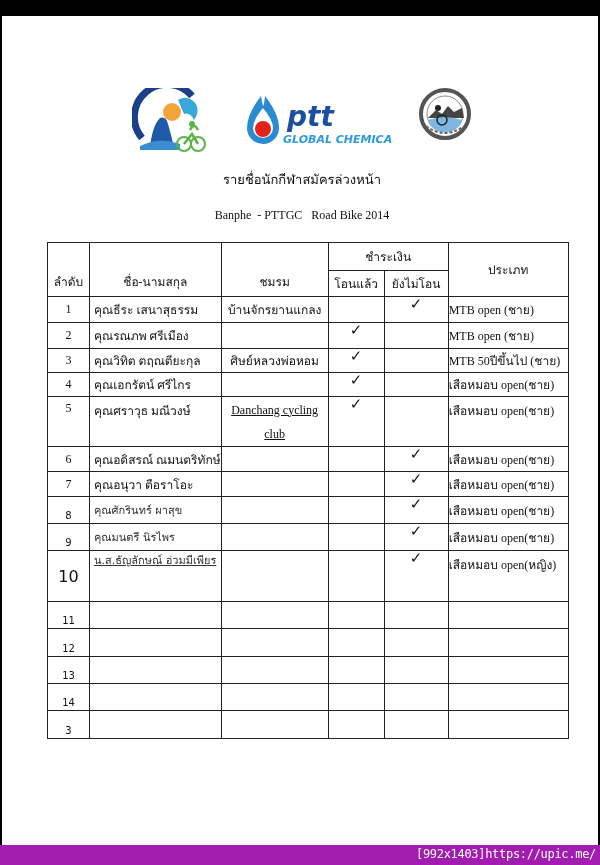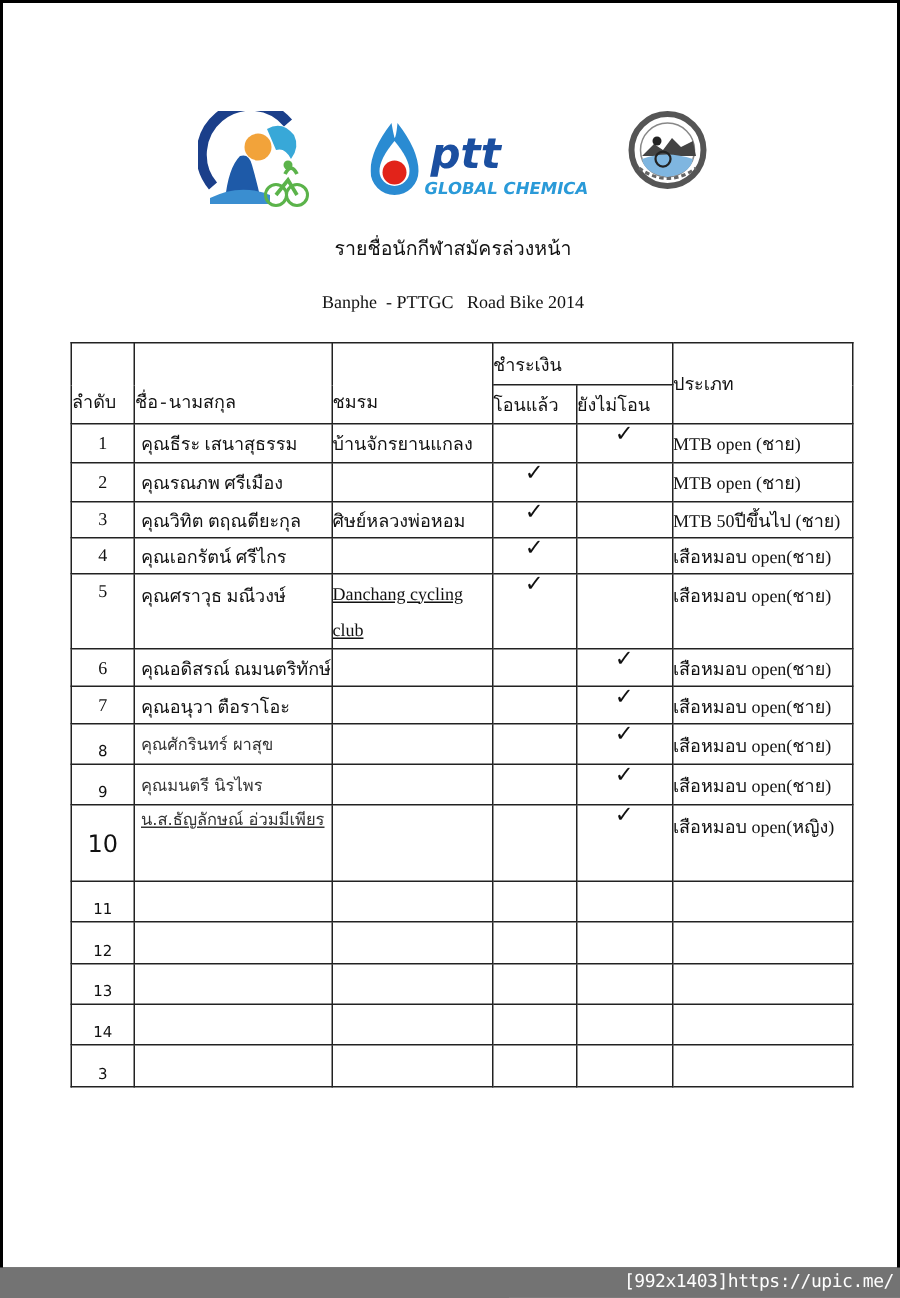--- a/index.html
+++ b/index.html
@@ -2,26 +2,26 @@
 <html><head>
 <meta charset="utf-8">
 <style>
   html, body { margin: 0; padding: 0; }
   body {
     width: 600px; height: 865px; position: relative; overflow: hidden;
     background: #000;
     font-family: "DejaVu Serif", "Liberation Serif", serif;
   }
   .page {
-    position: absolute; left: 2px; top: 2px; width: 596px; height: 843px;
+    position: absolute; left: 2px; top: 16px; width: 596px; height: 843px;
     background: #fff;
   }
   .footer-bar {
     position: absolute; left: 0; top: 845px; width: 600px; height: 20px;
-    background: #737373;
+    background: #a21caf;
   }
   .footer-text {
     position: absolute; right: 4px; top: 2px;
     color: #fff; font-family: "DejaVu Sans Mono", monospace; font-size: 12px; letter-spacing: -0.3px;
   }
   
   .logo { position: absolute; }
   .logo-left { left: 130px; top: 72px; width: 76px; height: 66px; }
   .logo-ptt { left: 245px; top: 78px; width: 145px; height: 54px; }
   .logo-right { left: 414px; top: 72px; width: 58px; height: 52px; }
@@ -35,24 +35,24 @@
   }
   table.reg {
     position: absolute; left: 45px; top: 226px;
     border-collapse: collapse; table-layout: fixed;
     font-family: "Liberation Serif", serif; font-size: 12px; color: #111;
   }
   table.reg td, table.reg th {
     border: 1px solid #222; padding: 0; font-weight: normal;
     overflow: hidden; white-space: nowrap;
   }
-  th { text-align: left; vertical-align: middle; }
+  th { text-align: center; vertical-align: middle; }
   .c-no { text-align: center; vertical-align: middle; }
   .c-name { text-align: left; padding-left: 4px !important; vertical-align: middle; margin-left: 40px; }
-  .c-club { text-align: left; vertical-align: middle; margin-left: 44px; }
+  .c-club { text-align: center; vertical-align: middle; margin-left: 44px; }
   .c-pay { text-align: center; vertical-align: top; font-size: 15px; line-height: 14px; }
   .c-type { vertical-align: middle; }
   .thin-name { font-family: "DejaVu Sans", sans-serif; font-size: 11px; color: #333; }
   .bottom-no { vertical-align: bottom !important; font-family: "DejaVu Sans", sans-serif; font-size: 10px; padding-bottom: 2px !important; }
   .wrap { white-space: normal !important; line-height: 24px; text-decoration: underline; }
   .top { vertical-align: top !important; padding-top: 4px !important; }
 </style>
 </head>
 <body>
 
@@ -96,21 +96,21 @@
       <col style="width:42px">
         <col style="width:122px">
         <col style="width:107px">
         <col style="width:56px">
         <col style="width:64px">
         <col style="width:120px">
     </colgroup>
     <tbody>
         <tr style="height:28px">
       <th rowspan="2" style="vertical-align:bottom;padding-bottom:5px;">ลำดับ</th>
-      <th rowspan="2" style="vertical-align:bottom;padding-bottom:5px;font-family:Liberation Mono, monospace;">ชื่อ-นามสกุล</th>
+      <th rowspan="2" style="vertical-align:bottom;padding-bottom:5px;">ชื่อ-นามสกุล</th>
       <th rowspan="2" style="vertical-align:bottom;padding-bottom:5px;">ชมรม</th>
       <th colspan="2">ชำระเงิน</th>
       <th rowspan="2">ประเภท</th>
     </tr>
     <tr style="height:26px">
       <th>โอนแล้ว</th>
       <th>ยังไม่โอน</th>
     </tr>
 
     <tr style="height:26px">

